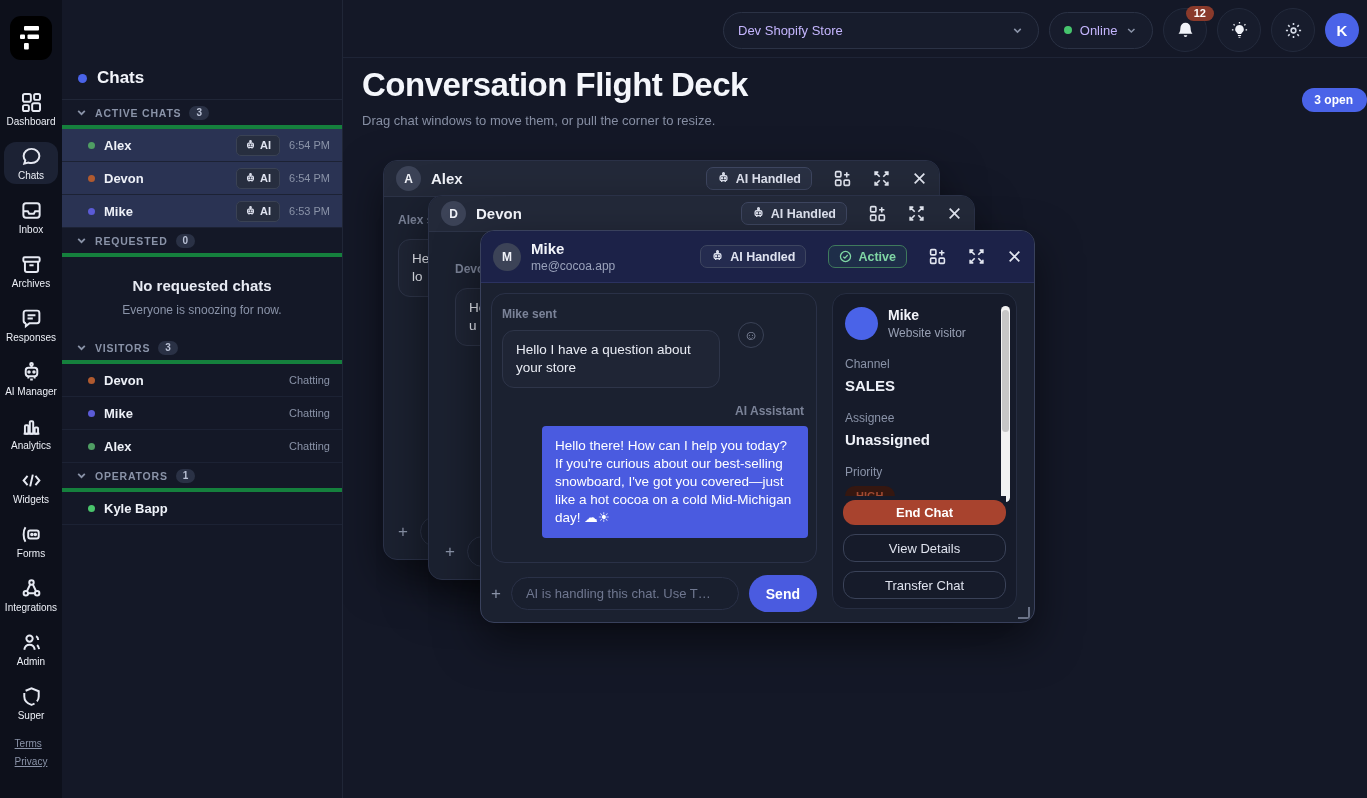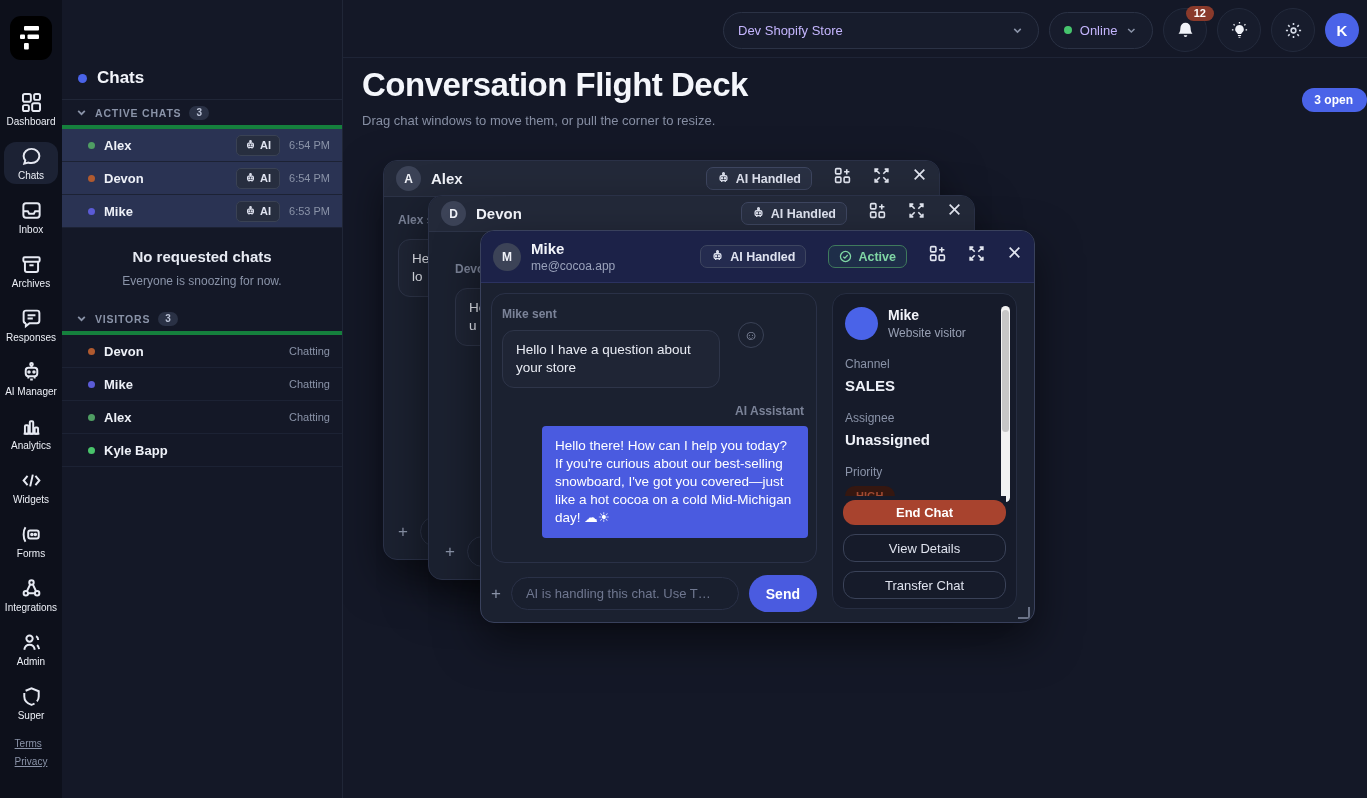--- a/index.html
+++ b/index.html
@@ -115,21 +115,21 @@
   }
   .win-head {
     height:36px; display:flex; align-items:center; gap:10px; padding:0 12px;
     background:#232939; border-bottom:1px solid #2c3347; border-radius:13px 13px 0 0;
   }
   .w-avatar {
     width:25px; height:25px; border-radius:50%; background:#3c4357; color:#f0f2f8;
     font-size:12px; font-weight:bold; display:flex; align-items:center; justify-content:center;
   }
   .w-name { font-size:15px; font-weight:bold; color:#f2f4fa; flex:1; }
-  .head-right { display:flex; gap:22px; }
+  .head-right { display:flex; align-items:center; gap:22px; }
   .handled-pill {
     display:flex; align-items:center; gap:6px; height:23px; padding:0 10px;
     border:1px solid #3e4660; border-radius:7px; background:rgba(60,70,100,.25);
     color:#dfe3f0; font-size:12.5px; font-weight:bold; white-space:nowrap;
   }
   .icon-btn { background:none; border:none; cursor:pointer; padding:0; display:flex; }
   .sent-label { font-size:12px; font-weight:bold; color:#7b8398; }
   .bubble-in {
     border:1px solid #2e3549; border-radius:12px; background:#1f2535;
     padding:10px 13px; font-size:13.5px; color:#e9ecf4; line-height:1.35;
@@ -419,20 +419,27 @@
           <rect x="3.8" y="4.6" width="8.4" height="6" rx="1.8"></rect>
           <circle cx="6.2" cy="7.6" r=".7" fill="#dfe3f0"></circle>
           <circle cx="9.8" cy="7.6" r=".7" fill="#dfe3f0"></circle>
           <path d="M5.8 10.6v1.6M10.2 10.6v1.6"></path>
         </svg>
       <span>AI</span>
     </span>
     <span class="tm">6:53 PM</span>
   </div>
 
+  <div class="sec-head">
+    <svg width="11" height="11" viewBox="0 0 10 10" fill="none" stroke="#8a93a8" stroke-width="1.6">
+        <path d="M2 3.5 5 6.5 8 3.5"></path>
+      </svg>
+    <span class="sec-label">REQUESTED</span>
+    <span class="count-pill">0</span>
+  </div>
   <div class="empty-block">
     <div class="empty-title">No requested chats</div>
     <div class="empty-sub">Everyone is snoozing for now.</div>
   </div>
 
   <div class="sec-head">
     <svg width="11" height="11" viewBox="0 0 10 10" fill="none" stroke="#8a93a8" stroke-width="1.6">
         <path d="M2 3.5 5 6.5 8 3.5"></path>
       </svg>
     <span class="sec-label">VISITORS</span>
@@ -447,20 +454,27 @@
     <span class="dot indigo"></span>
     <span class="nm">Mike</span>
     <span class="status">Chatting</span>
   </div>
   <div class="row">
     <span class="dot green"></span>
     <span class="nm">Alex</span>
     <span class="status">Chatting</span>
   </div>
 
+  <div class="sec-head">
+    <svg width="11" height="11" viewBox="0 0 10 10" fill="none" stroke="#8a93a8" stroke-width="1.6">
+        <path d="M2 3.5 5 6.5 8 3.5"></path>
+      </svg>
+    <span class="sec-label">OPERATORS</span>
+    <span class="count-pill">1</span>
+  </div>
   <div class="row">
     <span class="dot bright-green"></span>
     <span class="nm">Kyle Bapp</span>
   </div>
 </aside>
 
 <header class="topbar">
   <div class="select-pill store">
     <span class="val">Dev Shopify Store</span>
     <svg width="13" height="13" viewBox="0 0 12 12" fill="none" stroke="#8a93a8" stroke-width="1.4">

